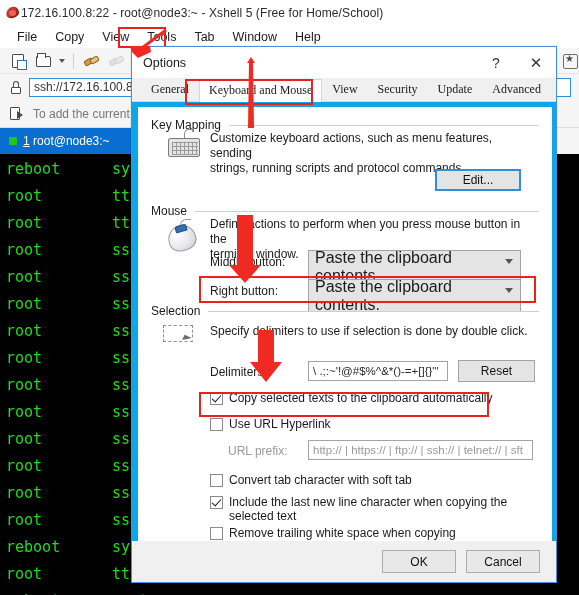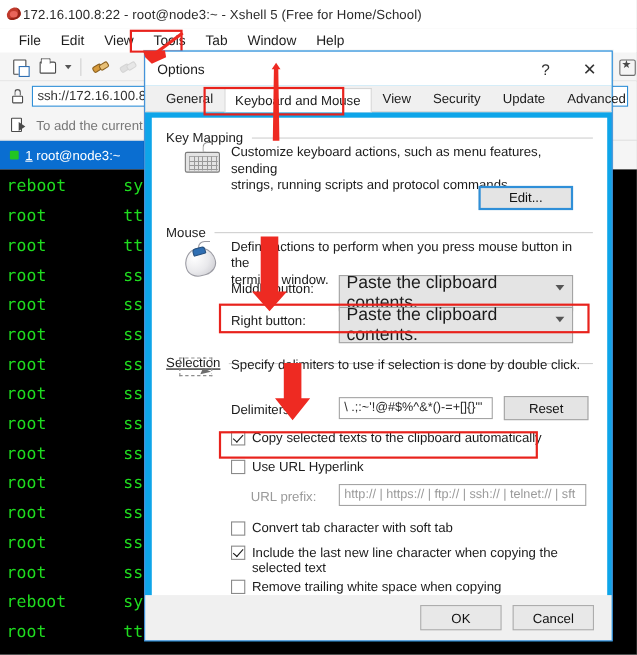--- a/index.html
+++ b/index.html
@@ -172,21 +172,21 @@
   }
   .dlg-title-text { font-size:12.5px; color:#1b1b1b; flex:1; }
   .dlg-help, .dlg-close {
     width:40px; height:30px; display:flex; align-items:center; justify-content:center;
     font-size:14px; color:#333;
   }
   .dlg-close { font-size:15px; }
 
   .dlg-tabs {
     height:24px; background:#f0f0f0; display:flex; align-items:flex-end;
-    padding-left:9px; border-bottom:1px solid #d6d6d6;
+    padding-left:9px; border-bottom:1px solid #d6d6d6;font-family:Liberation Serif, serif;
   }
   .dlg-tab {
     font-size:12px; color:#1b1b1b; padding:3px 9px 4px 9px; white-space:nowrap;
     border:1px solid transparent; border-bottom:none;
   }
   .dlg-tab.active { background:#ffffff; border-color:#d6d6d6; position:relative; top:1px; }
 
   .dlg-body { position:absolute; left:6px; top:60px; width:414px; height:441px; background:#ffffff; }
   .dlg-footer {
     position:absolute; left:0; bottom:0; width:424px; height:41px; background:#f0f0f0;
@@ -316,21 +316,21 @@
   <div class="titlebar">
     <div class="app-icon">
       <div class="s1"></div>
         <div class="s2"></div>
     </div>
     <div class="title-text">172.16.100.8:22 - root@node3:~ - Xshell 5 (Free for Home/School)</div>
   </div>
 
   <div class="menubar">
     <div class="menu-item">File</div>
-    <div class="menu-item">Edit</div>
+    <div class="menu-item">Copy</div>
     <div class="menu-item">View</div>
     <div class="menu-item">Tools</div>
     <div class="menu-item">Tab</div>
     <div class="menu-item">Window</div>
     <div class="menu-item">Help</div>
   </div>
   <div class="hl-box" style="left:118px; top:27px; width:48px; height:21px;"></div>
 
   <div class="toolbar">
     <div class="tb-btn">
@@ -439,21 +439,21 @@
       <div class="combo" style="left:170px; top:143px; width:213px;">
         <span>Paste the clipboard contents.</span>
         <span class="arrow"></span>
       </div>
       <div class="lbl" style="left:72px; top:177px;">Right button:</div>
       <div class="combo" style="left:170px; top:172px; width:213px;">
         <span>Paste the clipboard contents.</span>
         <span class="arrow"></span>
       </div>
 
-      <div class="grp" style="top:216px;text-decoration:underline;">
+      <div class="grp" style="top:197px;">
         <div class="grp-label">Selection</div>
         <div class="grp-rule"></div>
       </div>
       <div class="sel-ico" style="top:218px;">
         <div class="marq"></div>
           <div class="cursor"></div>
       </div>
       <div class="desc" style="left:72px; top:217px; width:330px;">Specify delimiters to use if selection is done by double click.</div>
 
       <div class="lbl" style="left:72px; top:258px;">Delimiters:</div>

